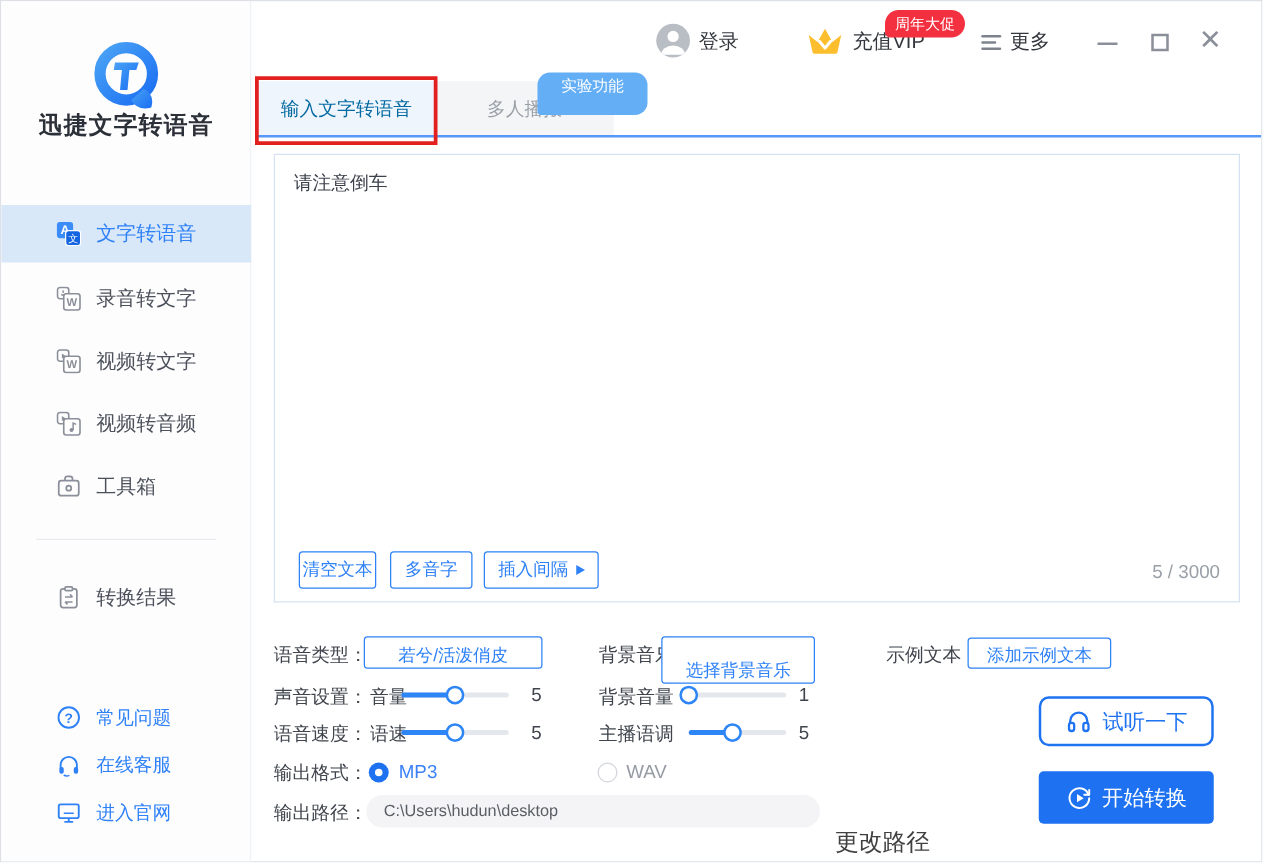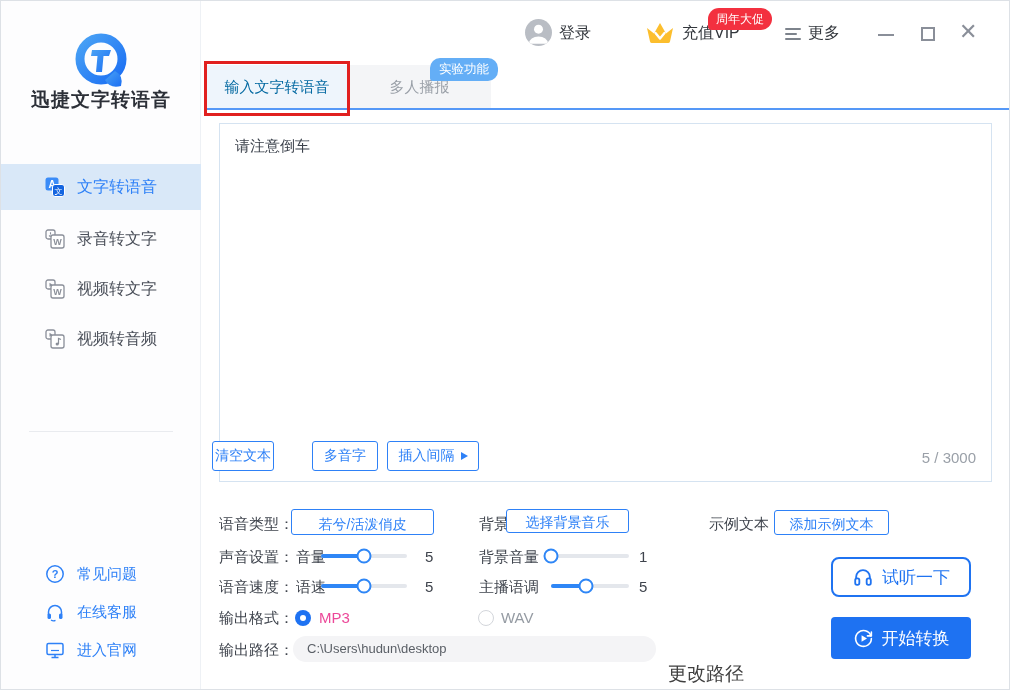--- a/index.html
+++ b/index.html
@@ -38,37 +38,37 @@
   .win-max { position:absolute; left:920px; top:26px; width:14px; height:14px; border:2px solid #8a8f99; cursor:pointer; }
   .win-close { position:absolute; left:958px; top:19px; font-size:22px; color:#8a8f99; cursor:pointer; line-height:24px; }
   
   .tab { position:absolute; top:64px; height:44px; display:flex; align-items:center;
     justify-content:center; font-size:15px; cursor:pointer; }
   .tab.active { left:205px; width:142px; background:#eef5fc; color:#0369a1; }
   .tab.inactive { left:347px; width:143px; background:#f4f5f7; color:#9aa0a8; }
   .tab-underline { position:absolute; left:205px; top:107px; width:803px; height:2px; background:#5598f7; }
   .annotation-box { position:absolute; left:203px; top:60px; width:146px; height:55px;
     border:3px solid #e1201f; z-index:20; pointer-events:none; }
-  .exp-badge { position:absolute; left:429px; top:57px; height:23px; padding:0 9px;
+  .exp-badge { position:absolute; left:429px; top:57px; height:34px; padding:0 19px;
     background:#64aef6; color:#fff; font-size:12.5px; line-height:23px;
     border-radius:10px 10px 10px 3px; z-index:5; }
   
   .editor { position:absolute; left:218px; top:122px; width:773px; height:359px;
     background:#fff; border:1px solid #d5e3f1; cursor:text; }
   .editor-text { position:absolute; left:234px; top:136px; font-size:15px; color:#3c424c; }
   .ed-btn { position:absolute; height:30px; background:#fff; border:1px solid #2e81f7;
     border-radius:3px; color:#2e81f7; font-size:14px; display:inline-flex;
     align-items:center; justify-content:center; gap:6px; cursor:pointer; }
   .tri { width:0; height:0; border-left:7px solid #2e81f7;
     border-top:4.5px solid transparent; border-bottom:4.5px solid transparent; }
   .counter { position:absolute; left:850px; top:448px; width:125px; text-align:right;
     font-size:15px; color:#9aa0a8; }
   
   .lbl { position:absolute; font-size:15px; color:#3f444d; }
-  .blue-lbl { color:#ec4899;text-align:right; }
+  .blue-lbl { color:#3b82f6;text-align:right; }
   .outline-btn { position:absolute; background:#fff; border:1px solid #2e81f7;
     border-radius:3px; color:#2e81f7; font-size:14px; display:inline-flex;
     align-items:flex-end; justify-content:center; cursor:pointer; }
   .slider { position:absolute; height:4px; background:#e4e7ec; border-radius:2px; cursor:pointer; }
   .slider .fill { position:absolute; left:0; top:0; height:100%; width:var(--p,50%);
     background:#2e86f6; border-radius:2px; }
   .slider .thumb { position:absolute; left:var(--p,50%); top:50%;
     transform:translate(-50%,-50%); width:15px; height:15px; background:#fff;
     border:2.5px solid #2e86f6; border-radius:50%; cursor:grab; }
   .radio { position:absolute; width:16px; height:16px; border-radius:50%; cursor:pointer; }
@@ -142,23 +142,39 @@
       <svg class="nicon" viewBox="0 0 20 20" fill="none" stroke="#8a8f99" stroke-width="1.3">
         <rect x="1" y="1" width="9" height="9" rx="2"></rect>
         <path d="M4.5 3.8 l3 2 -3 2 Z" fill="#8a8f99" stroke="none"></path>
         <rect x="6" y="6" width="13" height="13" rx="2" fill="#fff"></rect>
         <path d="M13.5 15 V9.5 l2.5 1" stroke-width="1.2"></path>
         <circle cx="12.2" cy="15" r="1.6" fill="#8a8f99" stroke="none"></circle>
       </svg>
       <span class="nlabel">视频转音频</span>
     </div>
 
+    <div class="nav-item" style="top:365px">
+      <svg class="nicon" viewBox="0 0 20 20" fill="none" stroke="#8a8f99" stroke-width="1.4">
+        <rect x="2" y="5.5" width="16" height="12" rx="2"></rect>
+        <path d="M7 5.5 V4 a2 2 0 0 1 2-2 h2 a2 2 0 0 1 2 2 v1.5"></path>
+        <circle cx="10" cy="11.5" r="2"></circle>
+      </svg>
+      <span class="nlabel">工具箱</span>
+    </div>
 
     <div class="side-divider"></div>
 
+    <div class="nav-item" style="top:454px">
+      <svg class="nicon" viewBox="0 0 20 20" fill="none" stroke="#8a8f99" stroke-width="1.4">
+        <rect x="3.5" y="3" width="13" height="15" rx="2"></rect>
+        <rect x="7" y="1.5" width="6" height="3" rx="1" fill="#fff"></rect>
+        <path d="M7 9.5 h6 m-2 -2 l2 2 M13 13.5 h-6 m2 2 l-2 -2" stroke-width="1.2"></path>
+      </svg>
+      <span class="nlabel">转换结果</span>
+    </div>
 
     <div class="nav-item blue" style="top:554px;height:38px">
       <svg class="nicon" viewBox="0 0 20 20">
         <circle cx="10" cy="10" r="8.2" fill="none" stroke="#2e81f7" stroke-width="1.5"></circle>
         <text x="10" y="14" text-anchor="middle" font-size="11" fill="#2e81f7" font-weight="bold">?</text>
       </svg>
       <span class="nlabel">常见问题</span>
     </div>
 
     <div class="nav-item blue" style="top:630px;height:38px">
@@ -209,38 +225,38 @@
 
   <div class="tab active">输入文字转语音</div>
   <div class="tab inactive">多人播报</div>
   <div class="tab-underline"></div>
   <div class="exp-badge">实验功能</div>
   <div class="annotation-box"></div>
 
   <div class="editor"></div>
   <div class="editor-text">请注意倒车</div>
 
-  <button class="ed-btn" style="left:211px;top:440px;width:62px">
+  <button class="ed-btn" style="left:238px;top:440px;width:62px">
     <span>清空文本</span>
   </button>
   <button class="ed-btn" style="left:311px;top:440px;width:66px">
     <span>多音字</span>
   </button>
   <button class="ed-btn" style="left:386px;top:440px;width:92px">
     <span>插入间隔</span>
     <span class="tri"></span>
   </button>
   <div class="counter">5 / 3000</div>
 
   <span class="lbl" style="left:218px;top:514px">语音类型：</span>
   <button class="outline-btn" style="left:290px;top:508px;width:143px;height:26px">
     <span>若兮/活泼俏皮</span>
   </button>
   <span class="lbl" style="left:478px;top:514px">背景音乐</span>
-  <button class="outline-btn" style="left:505px;top:508px;width:123px;height:24px">
+  <button class="outline-btn" style="left:528px;top:508px;width:123px;height:38px">
     <span>选择背景音乐</span>
   </button>
   <span class="lbl" style="left:708px;top:514px">示例文本</span>
   <button class="outline-btn" style="left:773px;top:509px;width:115px;height:25px">
     <span>添加示例文本</span>
   </button>
 
   <span class="lbl" style="left:218px;top:547px">声音设置：</span>
   <span class="lbl" style="left:295px;top:547px">音量</span>
   <div class="slider" style="left: 320px; top: 553px; width: 86px; --p: 50%;">

